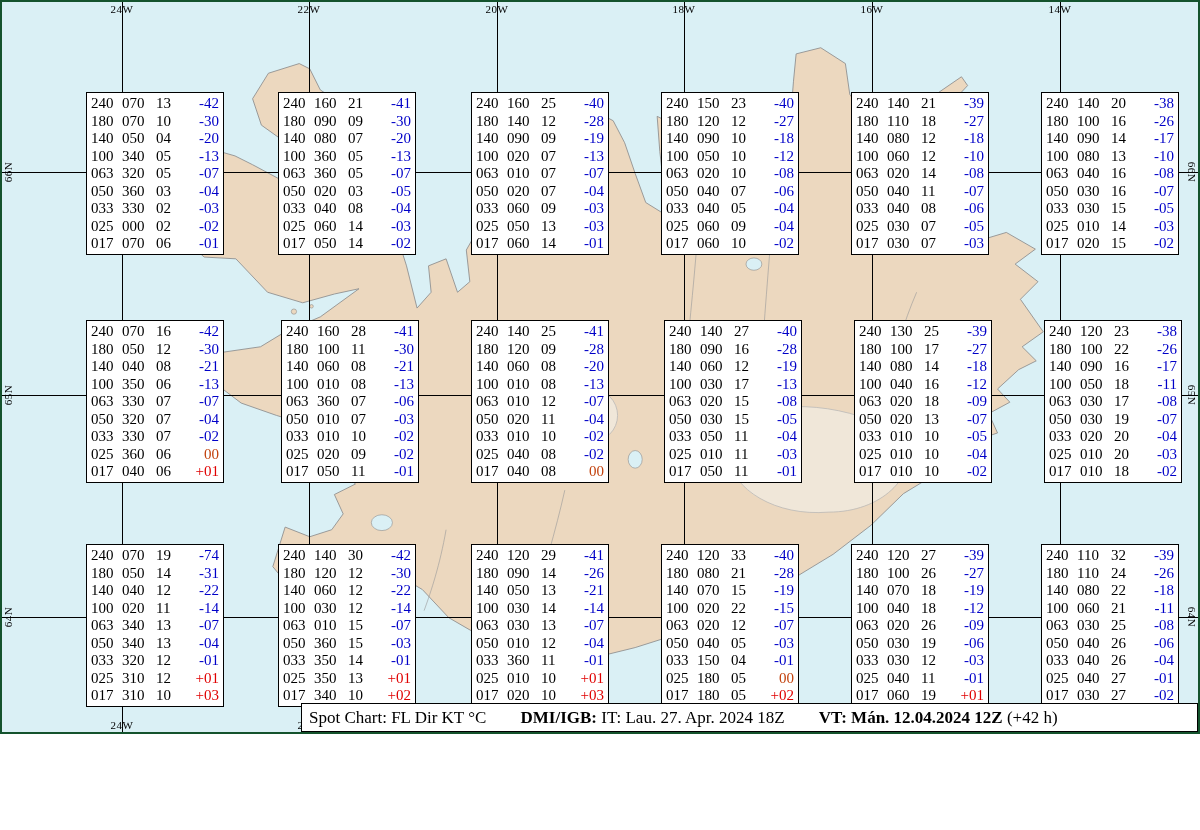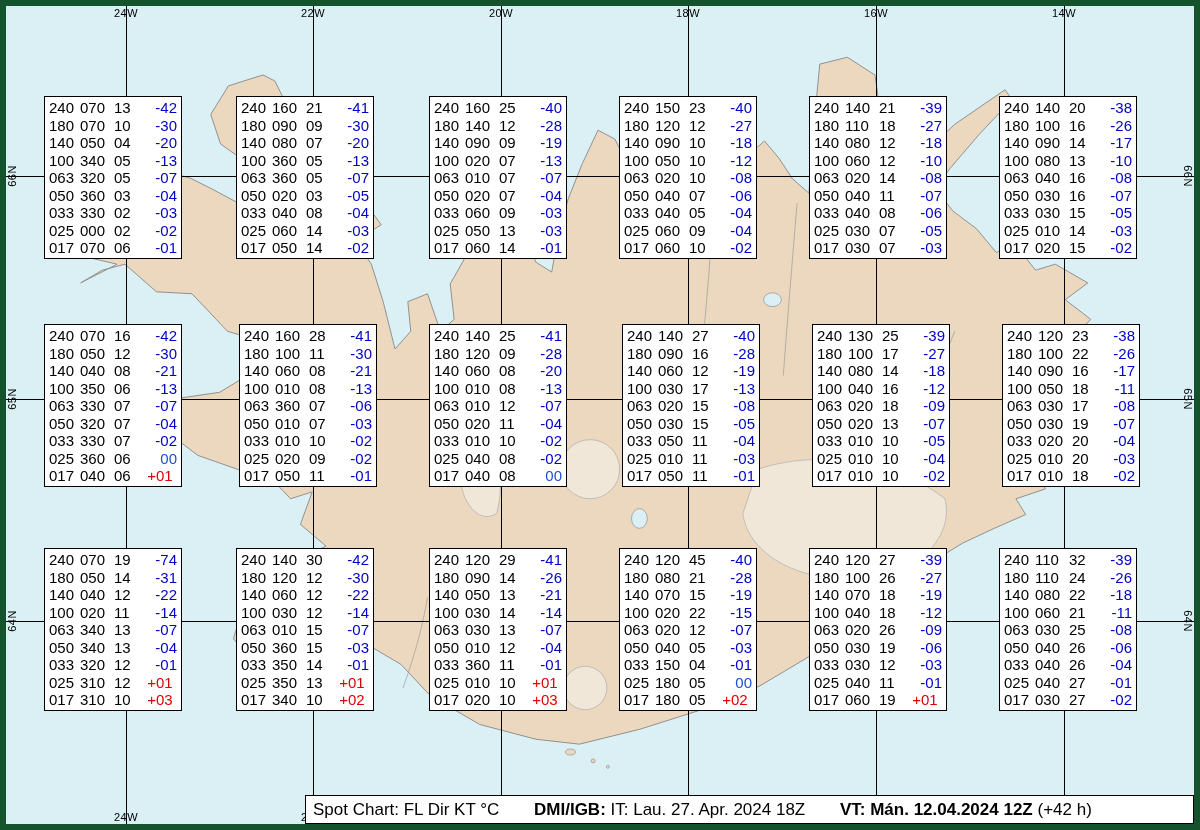--- a/index.html
+++ b/index.html
@@ -1,23 +1,23 @@
 <!DOCTYPE html>
 <html style="--water: #daf0f5; --neg: #0000c8; --pos: #e00000;"><head>
 <meta charset="utf-8">
 <style>
   html,body{margin:0;padding:0;background:#fff;}
   #frame{
     position:relative;
-    width:1200px;height:830px;
+    width:1200px;height:734px;
     box-sizing:border-box;
-    border:6px solid #14532d;
+    border:2px solid #14532d;
     background:var(--water,#daf0f5);
     overflow:hidden;
-    font-family:Liberation Sans, sans-serif;
+    font-family:Liberation Serif, serif;
     color:#000;
   }
   .map-svg{position:absolute;left:0;top:0;width:100%;height:100%;z-index:0;}
   .vline{position:absolute;top:0;bottom:0;width:1px;background:#000;z-index:1;}
   .hline{position:absolute;left:0;right:0;height:1px;background:#000;z-index:1;}
   .lon-label{
     position:absolute;font-size:11px;z-index:2;
     transform:translateX(-50%);letter-spacing:0.5px;
   }
   .lon-top{top:1px;}
@@ -25,31 +25,31 @@
   .lat-label{
     position:absolute;font-size:11px;z-index:2;
     transform:translateY(-50%);letter-spacing:0.5px;
     writing-mode:vertical-rl;
   }
   .lat-left{left:0px;transform:translateY(-50%) rotate(180deg);}
   .lat-right{right:0px;}
   .spot-box{
     position:absolute;width:138px;box-sizing:border-box;
     background:#fff;border:1px solid #000;
-    padding:2px 4px 1px 4px;z-index:3;
+    padding:2px 4px 1px 4px;z-index:3;margin-left:46px;
   }
   .spot-row{display:flex;align-items:baseline;font-size:15px;line-height:17.5px;white-space:nowrap;}
   .spot-row span{display:block;}
   .c1{width:31px;}
   .c2{width:34px;}
   .c3{width:25px;}
   .c4{width:34px;margin-left:auto;text-align:right;}
   .neg{color:var(--neg,#0000c8);}
-  .pos{color:var(--pos,#e00000);text-align:center;}
-  .zero{color:#1d4ed8;}
+  .pos{color:var(--pos,#e00000);}
+  .zero{color:#c2410c;}
   .caption{
     position:absolute;left:299px;right:0px;bottom:0px;height:29px;
     box-sizing:border-box;background:#fff;border:1px solid #000;
     z-index:5;font-size:17px;line-height:27px;padding-left:7px;
     white-space:nowrap;overflow:hidden;
   }
   .caption .bold{font-weight:700;margin-left:30px;}
 </style>
 </head>
 <body>
@@ -946,21 +946,21 @@
         <span class="c1">017</span>
         <span class="c2">020</span>
         <span class="c3">10</span>
         <span class="c4 pos">+03</span>
       </div>
     </div>
     <div class="spot-box" style="left: 613px; top: 542px;">
       <div class="spot-row">
         <span class="c1">240</span>
         <span class="c2">120</span>
-        <span class="c3">45</span>
+        <span class="c3">33</span>
         <span class="c4 neg">-40</span>
       </div>
       <div class="spot-row">
         <span class="c1">180</span>
         <span class="c2">080</span>
         <span class="c3">21</span>
         <span class="c4 neg">-28</span>
       </div>
       <div class="spot-row">
         <span class="c1">140</span>

